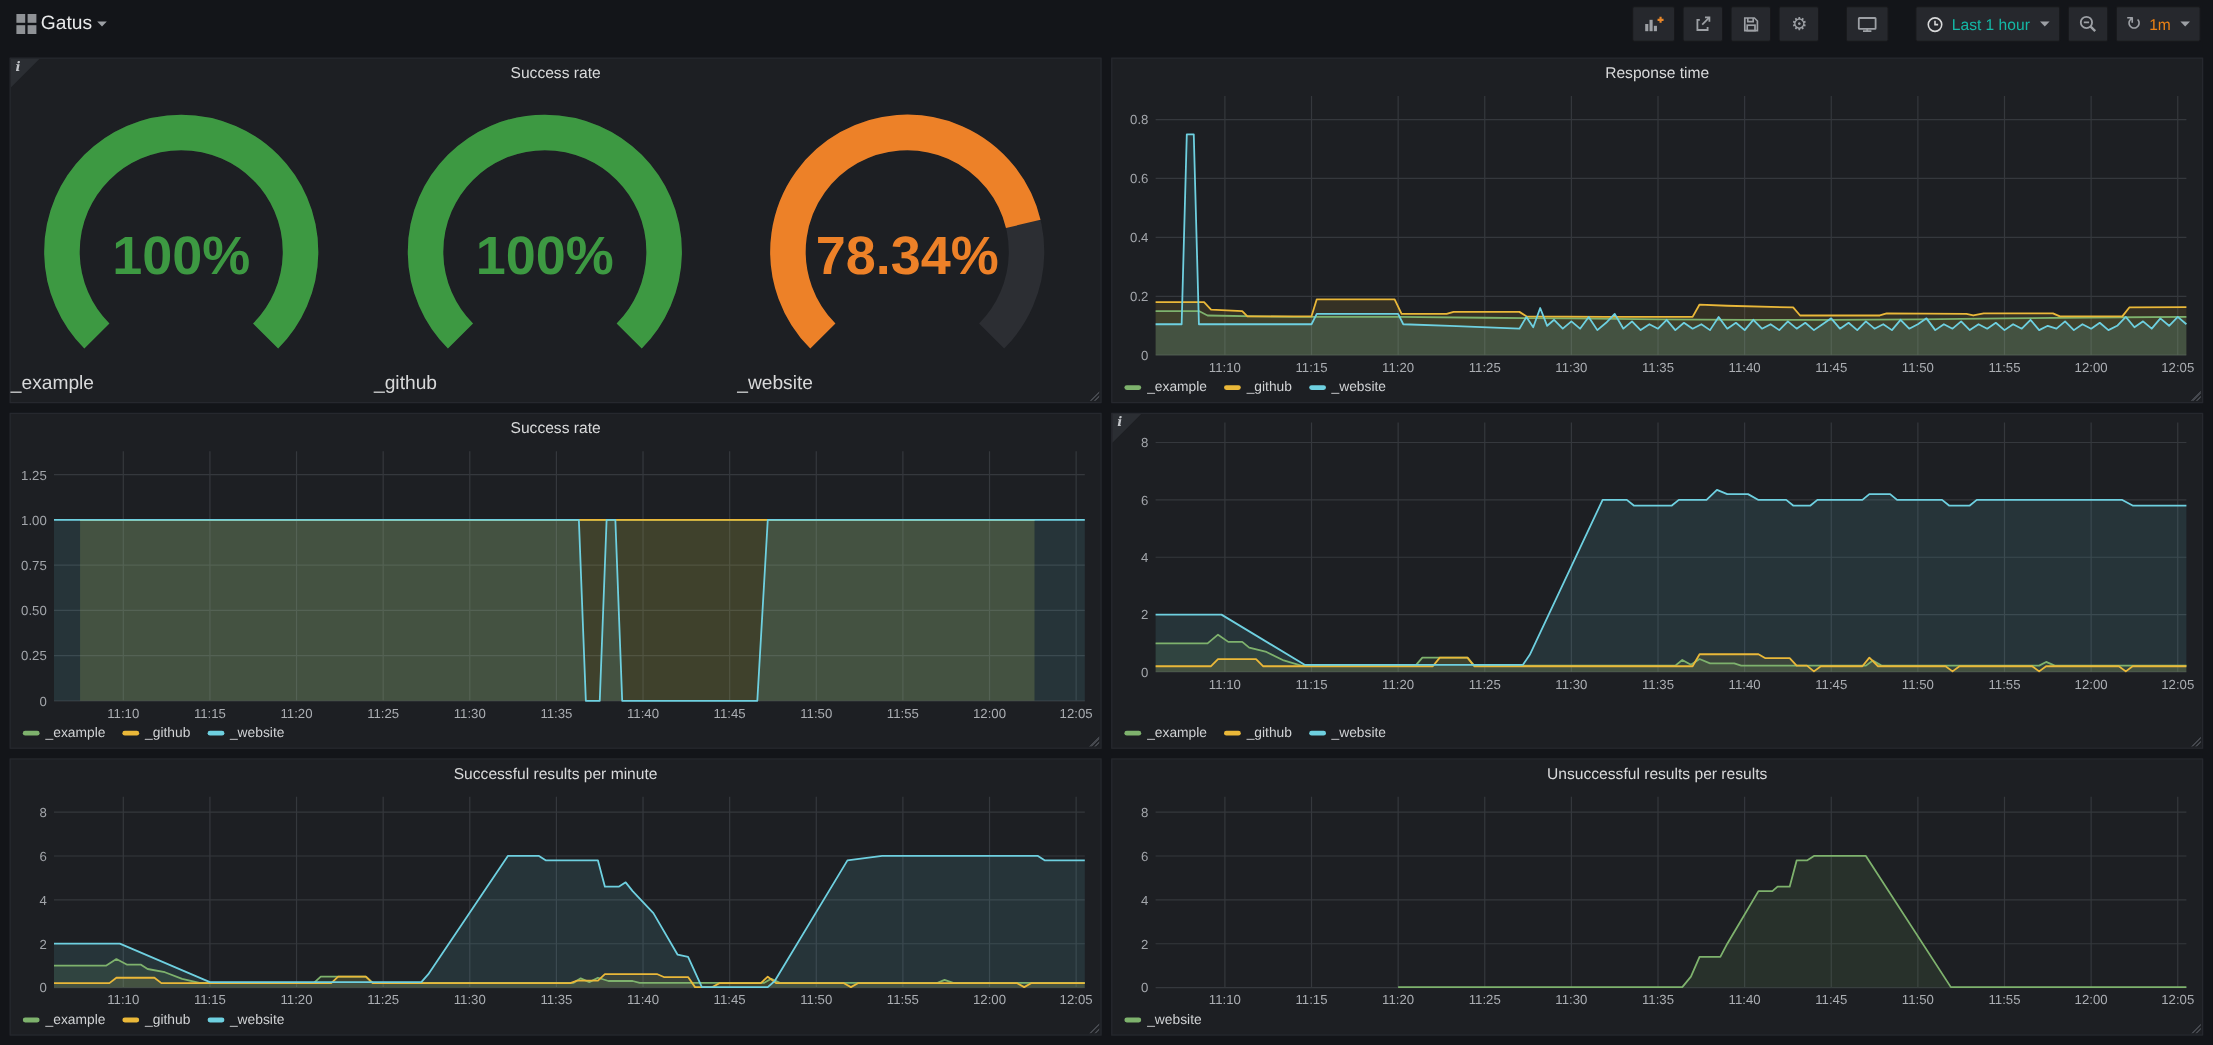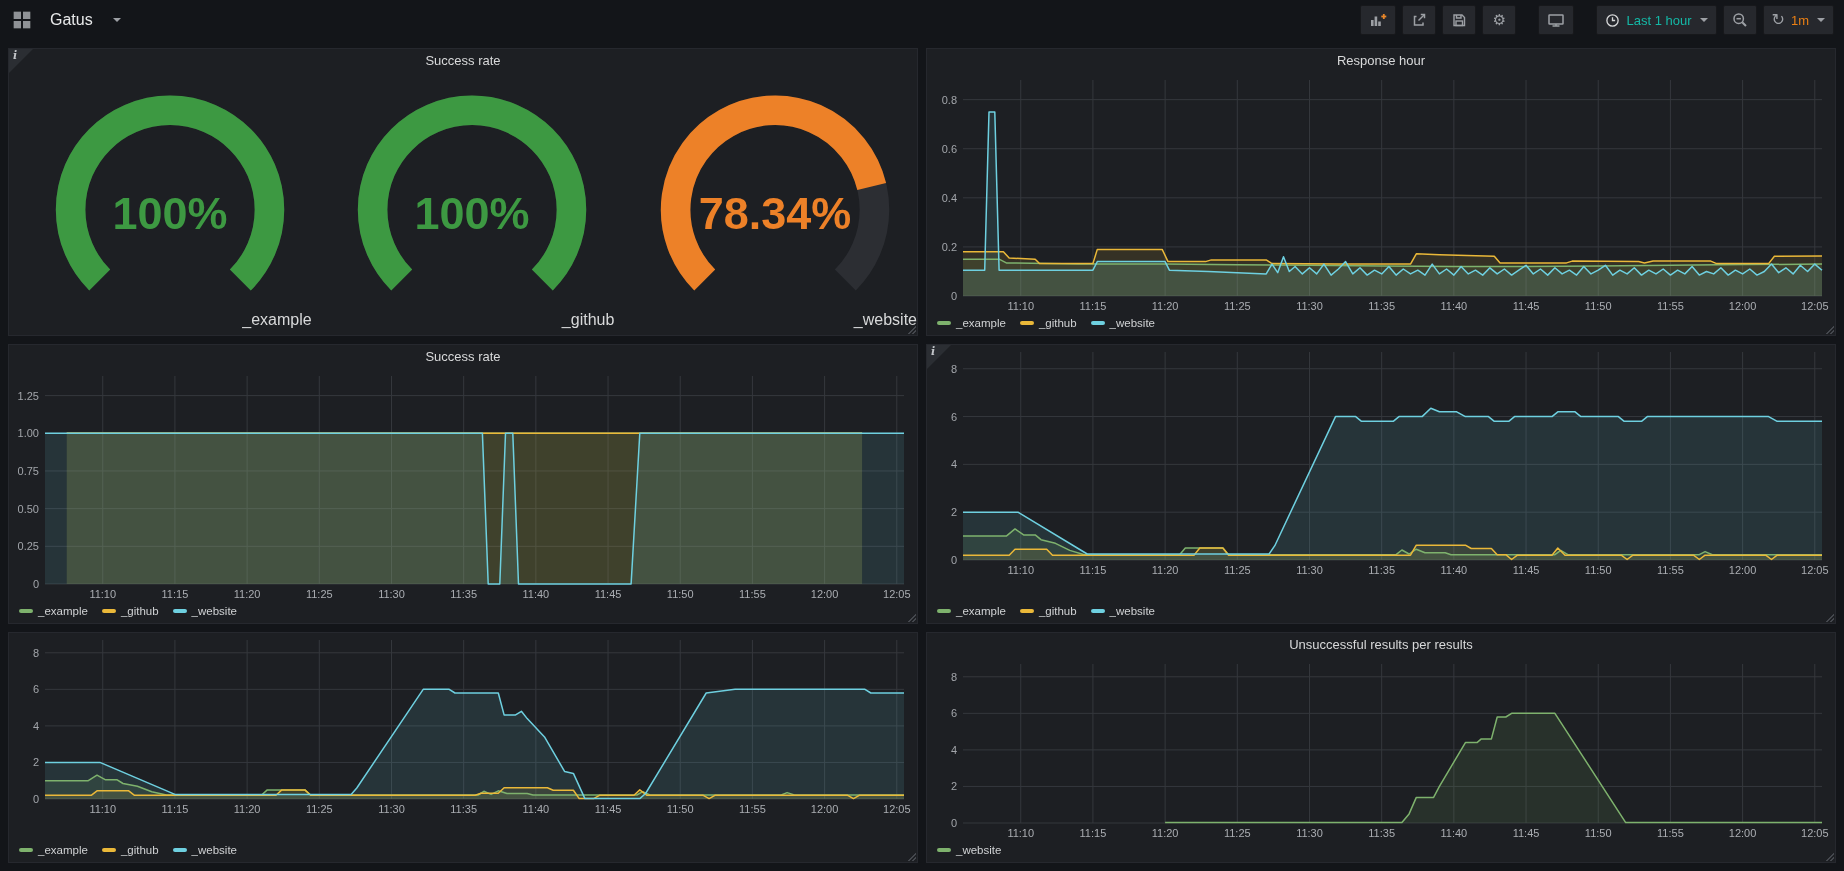--- a/index.html
+++ b/index.html
@@ -1,20 +1,20 @@
 <!DOCTYPE html>
 <html><head>
 <meta charset="utf-8">
 <style>
   * { margin:0; padding:0; box-sizing:border-box; }
   html,body { width:1844px; height:871px; background:#131519; font-family:"Liberation Sans",sans-serif; overflow:hidden; }
 
   
   .navbar { height:40px; display:flex; align-items:center; justify-content:space-between; padding:0 10px 0 12px; background:#131519; }
-  .nav-left { display:flex; align-items:center; gap:18px; }
+  .nav-left { display:flex; align-items:center; gap:2px; }
   .brand { color:#e8e9ea; font-size:16px; cursor:pointer; }
   .caret { width:0; height:0; border-left:4px solid transparent; border-right:4px solid transparent; border-top:4px solid #9da0a5; display:inline-block; margin-left:2px; }
   .nav-right { display:flex; align-items:center; gap:6px; }
   .nav-btn { height:30px; min-width:34px; padding:0 8px; background:#26282d; border:1px solid #17181b; border-radius:2px; display:flex; align-items:center; justify-content:center; gap:6px; color:#9da0a5; cursor:pointer; }
   .nav-btn svg { display:block; }
   .nav-gap { width:10px; }
   .picker-text { color:#14b8a6; font-size:13px; }
   .refresh-val { color:#eb8014; font-size:13px; font-weight:normal; }
   .gear-glyph { font-family:"DejaVu Sans",sans-serif; font-size:15px; color:#9da0a5; line-height:1; }
   .refresh-glyph { font-family:"DejaVu Sans",sans-serif; font-size:16px; color:#9da0a5; line-height:1; }
@@ -26,21 +26,21 @@
   .chart { flex:1 1 auto; position:relative; overflow:hidden; }
   .panel-legend { flex:0 0 auto; height:20px; display:flex; align-items:center; gap:14px; padding:0 10px 4px 10px; }
   .legend-item { display:flex; align-items:center; gap:5px; color:#d0d2d4; font-size:11.5px; cursor:pointer; }
   .legend-swatch { width:14px; height:4px; border-radius:2px; display:inline-block; }
   .info-corner { position:absolute; top:0; left:0; width:0; height:0; border-top:24px solid #2b2e33; border-right:24px solid transparent; z-index:3; cursor:pointer; }
   .info-corner span { position:absolute; top:-24px; left:4px; color:#c3c6ca; font-size:11px; font-weight:bold; font-style:italic; font-family:"DejaVu Serif",serif; }
   .resize-handle { position:absolute; right:1px; bottom:1px; width:9px; height:9px; background:linear-gradient(135deg, transparent 55%, #45484e 55%, #45484e 65%, transparent 65%, transparent 75%, #45484e 75%, #45484e 85%, transparent 85%); cursor:nwse-resize; z-index:3; }
 
   
   .gauge-row { flex:1 1 auto; display:flex; align-items:stretch; padding-bottom:6px; }
-  .gauge { flex:1 1 0; display:flex; flex-direction:column; align-items:flex-end; justify-content:flex-end; }
+  .gauge { flex:1 1 0; display:flex; flex-direction:column; align-items:flex-start; justify-content:flex-end; }
   .gauge svg { height:86%; width:auto; }
   .gauge-label { color:#d8d9da; font-size:16px; margin-top:2px; }
 </style>
 </head>
 <body>
 
 <div class="navbar">
   <div class="nav-left">
     <span style="display:flex;">
       <svg width="20" height="20" viewBox="0 0 12 12">
@@ -148,21 +148,21 @@
             <path d="M 60.60 161.40 A 84 84 0 1 1 201.69 82.42" stroke="#ed8128" stroke-width="25" fill="none"></path>
             <text x="120" y="118" text-anchor="middle" fill="#ed8128" font-size="38" font-weight="bold" font-family="Liberation Sans, sans-serif">78.34%</text>
           </svg>
           <div class="gauge-label">_website</div>
         </div>
       </div>
     <div class="resize-handle"></div>
   </div>
 
   <div class="panel">
-    <div class="panel-title">Response hour</div>
+    <div class="panel-title">Response time</div>
     <div class="chart"><svg width="908" height="242">
           <line x1="36" x2="895" y1="223" y2="223" stroke="#35383d" stroke-width="1"></line>
           <text x="30" y="227" text-anchor="end" fill="#a2a5aa" font-size="11" font-family="Liberation Sans, sans-serif">0</text>
           <line x1="36" x2="895" y1="173.9090909090909" y2="173.9090909090909" stroke="#35383d" stroke-width="1"></line>
           <text x="30" y="177.9090909090909" text-anchor="end" fill="#a2a5aa" font-size="11" font-family="Liberation Sans, sans-serif">0.2</text>
           <line x1="36" x2="895" y1="124.81818181818181" y2="124.81818181818181" stroke="#35383d" stroke-width="1"></line>
           <text x="30" y="128.8181818181818" text-anchor="end" fill="#a2a5aa" font-size="11" font-family="Liberation Sans, sans-serif">0.4</text>
           <line x1="36" x2="895" y1="75.72727272727273" y2="75.72727272727273" stroke="#35383d" stroke-width="1"></line>
           <text x="30" y="79.72727272727273" text-anchor="end" fill="#a2a5aa" font-size="11" font-family="Liberation Sans, sans-serif">0.6</text>
           <line x1="36" x2="895" y1="26.63636363636362" y2="26.63636363636362" stroke="#35383d" stroke-width="1"></line>
@@ -335,20 +335,21 @@
         </span>
         <span class="legend-item">
           <span class="legend-swatch" style="background: rgb(110, 208, 224);"></span>
           <span>_website</span>
         </span>
       </div>
     <div class="resize-handle"></div>
   </div>
 
   <div class="panel">
+    <div class="panel-title">Successful results per minute</div>
     <div class="chart"><svg width="908" height="185">
           <line x1="36" x2="895" y1="166" y2="166" stroke="#35383d" stroke-width="1"></line>
           <text x="30" y="170" text-anchor="end" fill="#a2a5aa" font-size="11" font-family="Liberation Sans, sans-serif">0</text>
           <line x1="36" x2="895" y1="129.44827586206895" y2="129.44827586206895" stroke="#35383d" stroke-width="1"></line>
           <text x="30" y="133.44827586206895" text-anchor="end" fill="#a2a5aa" font-size="11" font-family="Liberation Sans, sans-serif">2</text>
           <line x1="36" x2="895" y1="92.89655172413791" y2="92.89655172413791" stroke="#35383d" stroke-width="1"></line>
           <text x="30" y="96.89655172413791" text-anchor="end" fill="#a2a5aa" font-size="11" font-family="Liberation Sans, sans-serif">4</text>
           <line x1="36" x2="895" y1="56.34482758620689" y2="56.34482758620689" stroke="#35383d" stroke-width="1"></line>
           <text x="30" y="60.34482758620689" text-anchor="end" fill="#a2a5aa" font-size="11" font-family="Liberation Sans, sans-serif">6</text>
           <line x1="36" x2="895" y1="19.793103448275847" y2="19.793103448275847" stroke="#35383d" stroke-width="1"></line>

